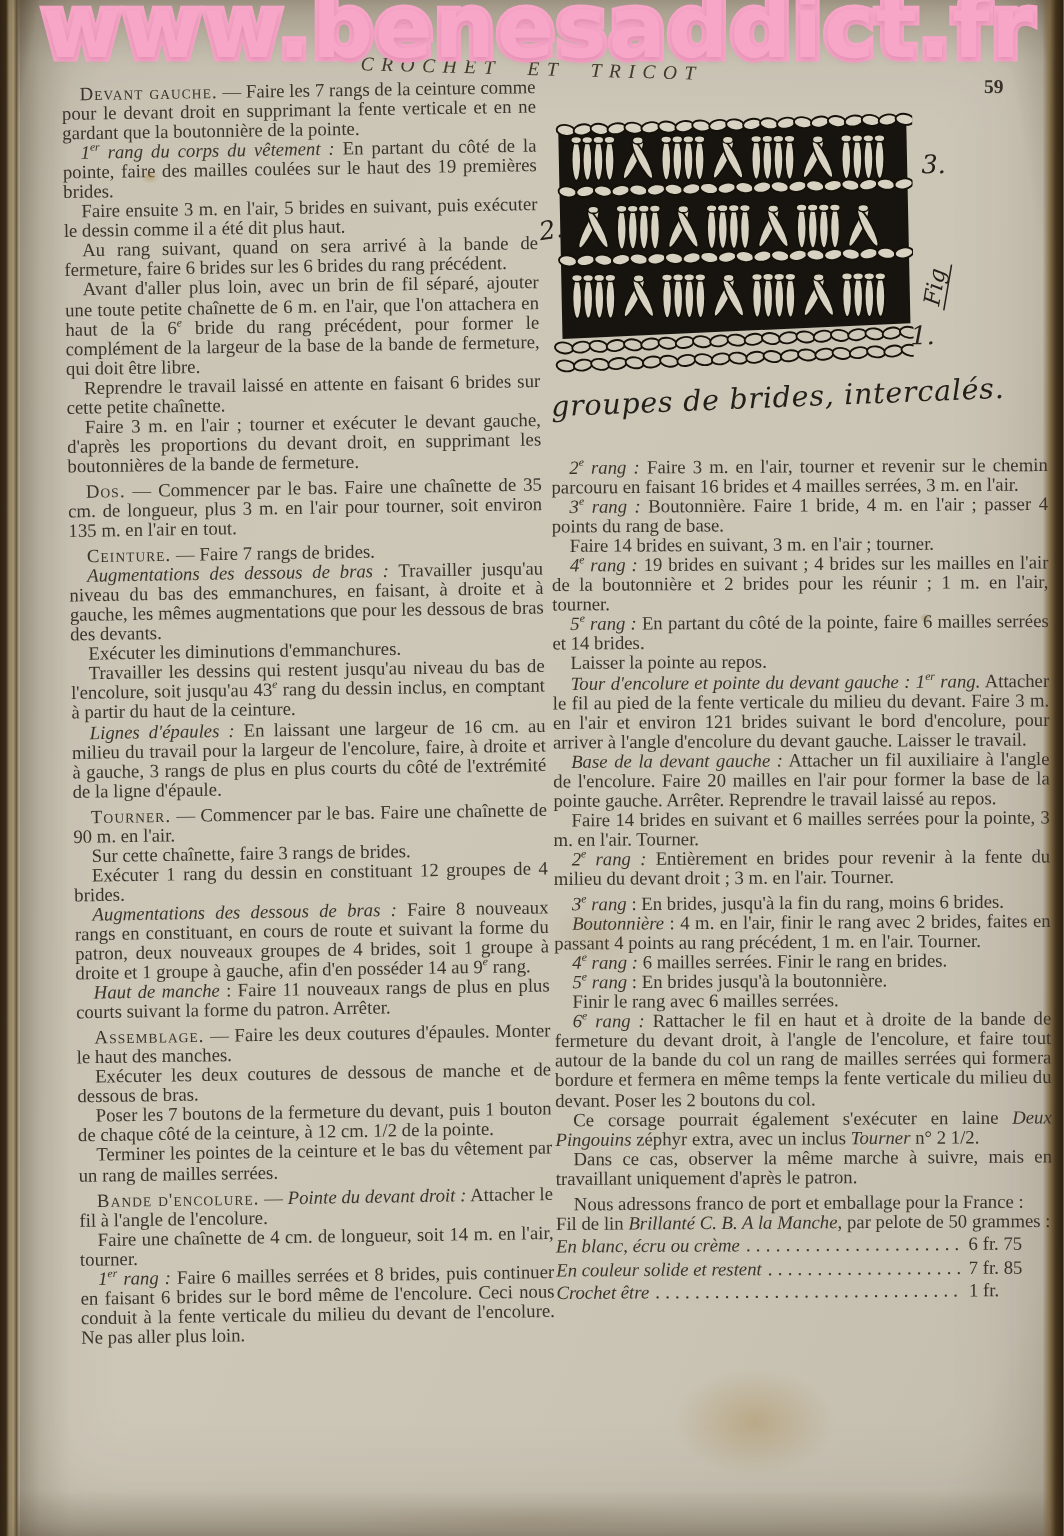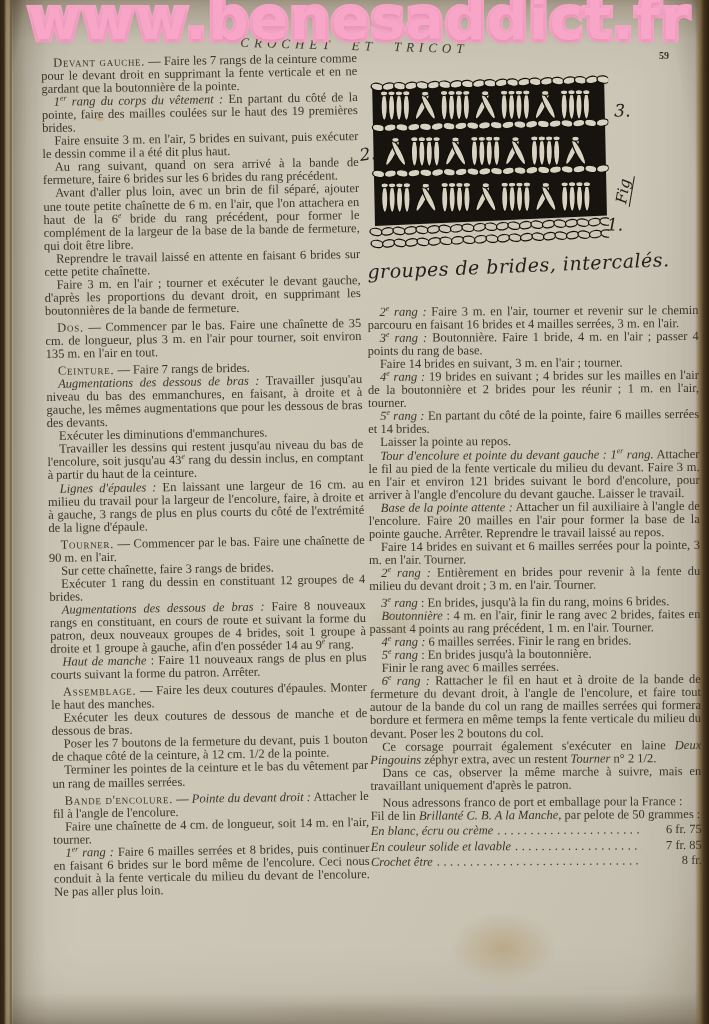--- a/index.html
+++ b/index.html
@@ -37,21 +37,21 @@
     color:#f7a6c7; -webkit-text-stroke:6px #f7a6c7; paint-order:stroke fill;
     text-shadow:0 2px 4px rgba(186,96,140,.35);
   }
 
   
   .journal-title{
     position:absolute; left:0; right:0; top:38px; text-align:center; z-index:5;
     font-style:italic; font-size:13px; letter-spacing:5px; word-spacing:9px; color:#41392d;
     transform:rotate(1.6deg);
   }
-  .page-number{position:absolute; right:40px; top:50px; font-weight:bold; font-size:10px; color:#37312a; z-index:5;}
+  .page-number{position:absolute; right:40px; top:50px; font-weight:bold; font-size:13px; color:#37312a; z-index:5;}
 
   
   .col{position:absolute; font-size:12.5px; line-height:13.05px; text-align:justify;}
   .col-left{left:41px; top:57px; width:316px; transform:rotate(-0.9deg); transform-origin:top left;}
   .col-right{left:366px; top:60px; width:331px; transform:rotate(-0.35deg); transform-origin:top left;}
   p.para{margin:0; text-indent:12px;}
   p.para.g{margin-top:4px;}
   p.para.hang{text-indent:-16px; padding-left:16px;}
   .seg-n{font-style:normal;}
   .seg-it{font-style:italic;}
@@ -69,21 +69,21 @@
       border-bottom:1.5px solid #23201a; padding:0 4px 1px 2px; font-size:15px;}
   .fig-caption{position:absolute; left:0; top:200px; width:320px;
       font-style:italic; font-size:19px; letter-spacing:.5px; color:#221f19;
       font-family:"DejaVu Serif",serif; transform:rotate(-2deg); white-space:nowrap;}
 
   
   .price-list{margin-top:2px;}
   .price-row{display:flex; align-items:baseline; margin-top:2.5px;}
   .pl-label{white-space:nowrap;font-style:italic;}
   .pl-dots{flex:1; overflow:hidden; white-space:nowrap; letter-spacing:3.5px; margin:0 4px; color:#3a342b;}
-  .pl-price{width:56px; white-space:nowrap; text-align:right;}
+  .pl-price{width:56px; white-space:nowrap; text-align:left;}
 </style>
 </head>
 <body>
 
 <div class="page">
   <div class="gutter"></div>
   <div class="edge-left"></div>
   <div class="edge-right"></div>
 
   <div class="journal-title">CROCHET ET TRICOT</div>
@@ -350,49 +350,49 @@
       <div class="fig-caption">groupes de brides, intercalés.</div>
     </div>
     <div id="col-right-paras">
         <p class="para"><span class="seg-it">2</span><sup class="seg-sup">e</sup><span class="seg-it"> rang :</span><span class="seg-n"> Faire 3 m. en l'air, tourner et revenir sur le chemin parcouru en faisant 16 brides et 4 mailles serrées, 3 m. en l'air.</span></p>
         <p class="para"><span class="seg-it">3</span><sup class="seg-sup">e</sup><span class="seg-it"> rang :</span><span class="seg-n"> Boutonnière. Faire 1 bride, 4 m. en l'air ; passer 4 points du rang de base.</span></p>
         <p class="para"><span class="seg-n">Faire 14 brides en suivant, 3 m. en l'air ; tourner.</span></p>
         <p class="para"><span class="seg-it">4</span><sup class="seg-sup">e</sup><span class="seg-it"> rang :</span><span class="seg-n"> 19 brides en suivant ; 4 brides sur les mailles en l'air de la boutonnière et 2 brides pour les réunir ; 1 m. en l'air, tourner.</span></p>
         <p class="para"><span class="seg-it">5</span><sup class="seg-sup">e</sup><span class="seg-it"> rang :</span><span class="seg-n"> En partant du côté de la pointe, faire 6 mailles serrées et 14 brides.</span></p>
         <p class="para"><span class="seg-n">Laisser la pointe au repos.</span></p>
         <p class="para"><span class="seg-it">Tour d'encolure et pointe du devant gauche :</span><span class="seg-n"> </span><span class="seg-it">1</span><sup class="seg-sup">er</sup><span class="seg-it"> rang.</span><span class="seg-n"> Attacher le fil au pied de la fente verticale du milieu du devant. Faire 3 m. en l'air et environ 121 brides suivant le bord d'encolure, pour arriver à l'angle d'encolure du devant gauche. Laisser le travail.</span></p>
-        <p class="para"><span class="seg-it">Base de la pointe attente :</span><span class="seg-n"> Attacher un fil auxiliaire à l'angle de l'encolure. Faire 20 mailles en l'air pour former la base de la pointe gauche. Arrêter. Reprendre le travail laissé au repos.</span></p>
+        <p class="para"><span class="seg-it">Base de la devant gauche :</span><span class="seg-n"> Attacher un fil auxiliaire à l'angle de l'encolure. Faire 20 mailles en l'air pour former la base de la pointe gauche. Arrêter. Reprendre le travail laissé au repos.</span></p>
         <p class="para"><span class="seg-n">Faire 14 brides en suivant et 6 mailles serrées pour la pointe, 3 m. en l'air. Tourner.</span></p>
         <p class="para"><span class="seg-it">2</span><sup class="seg-sup">e</sup><span class="seg-it"> rang :</span><span class="seg-n"> Entièrement en brides pour revenir à la fente du milieu du devant droit ; 3 m. en l'air. Tourner.</span></p>
         <p class="para g"><span class="seg-it">3</span><sup class="seg-sup">e</sup><span class="seg-it"> rang</span><span class="seg-n"> : En brides, jusqu'à la fin du rang, moins 6 brides.</span></p>
         <p class="para"><span class="seg-it">Boutonnière</span><span class="seg-n"> : 4 m. en l'air, finir le rang avec 2 brides, faites en passant 4 points au rang précédent, 1 m. en l'air. Tourner.</span></p>
         <p class="para"><span class="seg-it">4</span><sup class="seg-sup">e</sup><span class="seg-it"> rang :</span><span class="seg-n"> 6 mailles serrées. Finir le rang en brides.</span></p>
         <p class="para"><span class="seg-it">5</span><sup class="seg-sup">e</sup><span class="seg-it"> rang</span><span class="seg-n"> : En brides jusqu'à la boutonnière.</span></p>
         <p class="para"><span class="seg-n">Finir le rang avec 6 mailles serrées.</span></p>
         <p class="para"><span class="seg-it">6</span><sup class="seg-sup">e</sup><span class="seg-it"> rang :</span><span class="seg-n"> Rattacher le fil en haut et à droite de la bande de fermeture du devant droit, à l'angle de l'encolure, et faire tout autour de la bande du col un rang de mailles serrées qui formera bordure et fermera en même temps la fente verticale du milieu du devant. Poser les 2 boutons du col.</span></p>
-        <p class="para"><span class="seg-n">Ce corsage pourrait également s'exécuter en laine </span><span class="seg-it">Deux Pingouins</span><span class="seg-n"> zéphyr extra, avec un restent </span><span class="seg-it">Tourner</span><span class="seg-n"> n° 2 1/2.</span></p>
+        <p class="para"><span class="seg-n">Ce corsage pourrait également s'exécuter en laine </span><span class="seg-it">Deux Pingouins</span><span class="seg-n"> zéphyr extra, avec un inclus </span><span class="seg-it">Tourner</span><span class="seg-n"> n° 2 1/2.</span></p>
         <p class="para"><span class="seg-n">Dans ce cas, observer la même marche à suivre, mais en travaillant uniquement d'après le patron.</span></p>
         <p class="para g"><span class="seg-n">Nous adressons franco de port et emballage pour la France :</span></p>
         <p class="para hang"><span class="seg-n">Fil de lin </span><span class="seg-it">Brillanté C. B. A la Manche</span><span class="seg-n">, par pelote de 50 grammes :</span></p>
       </div>
     <div class="price-list" id="price-list">
         <div class="price-row">
           <span class="pl-label">En blanc, écru ou crème</span>
           <span class="pl-dots">........................................</span>
           <span class="pl-price">6 fr. 75</span>
         </div>
         <div class="price-row">
-          <span class="pl-label">En couleur solide et lavable</span>
+          <span class="pl-label">En couleur solide et restent</span>
           <span class="pl-dots">........................................</span>
           <span class="pl-price">7 fr. 85</span>
         </div>
         <div class="price-row">
           <span class="pl-label">Crochet être</span>
           <span class="pl-dots">........................................</span>
-          <span class="pl-price">8 fr.</span>
+          <span class="pl-price">1 fr.</span>
         </div>
       </div>
   </div>
 
   <div class="stain s1"></div>
   <div class="stain s2"></div>
   <div class="stain s3"></div>
   <div class="stain s4"></div>
   <div class="stain s5"></div>
   <div class="vignette"></div>

